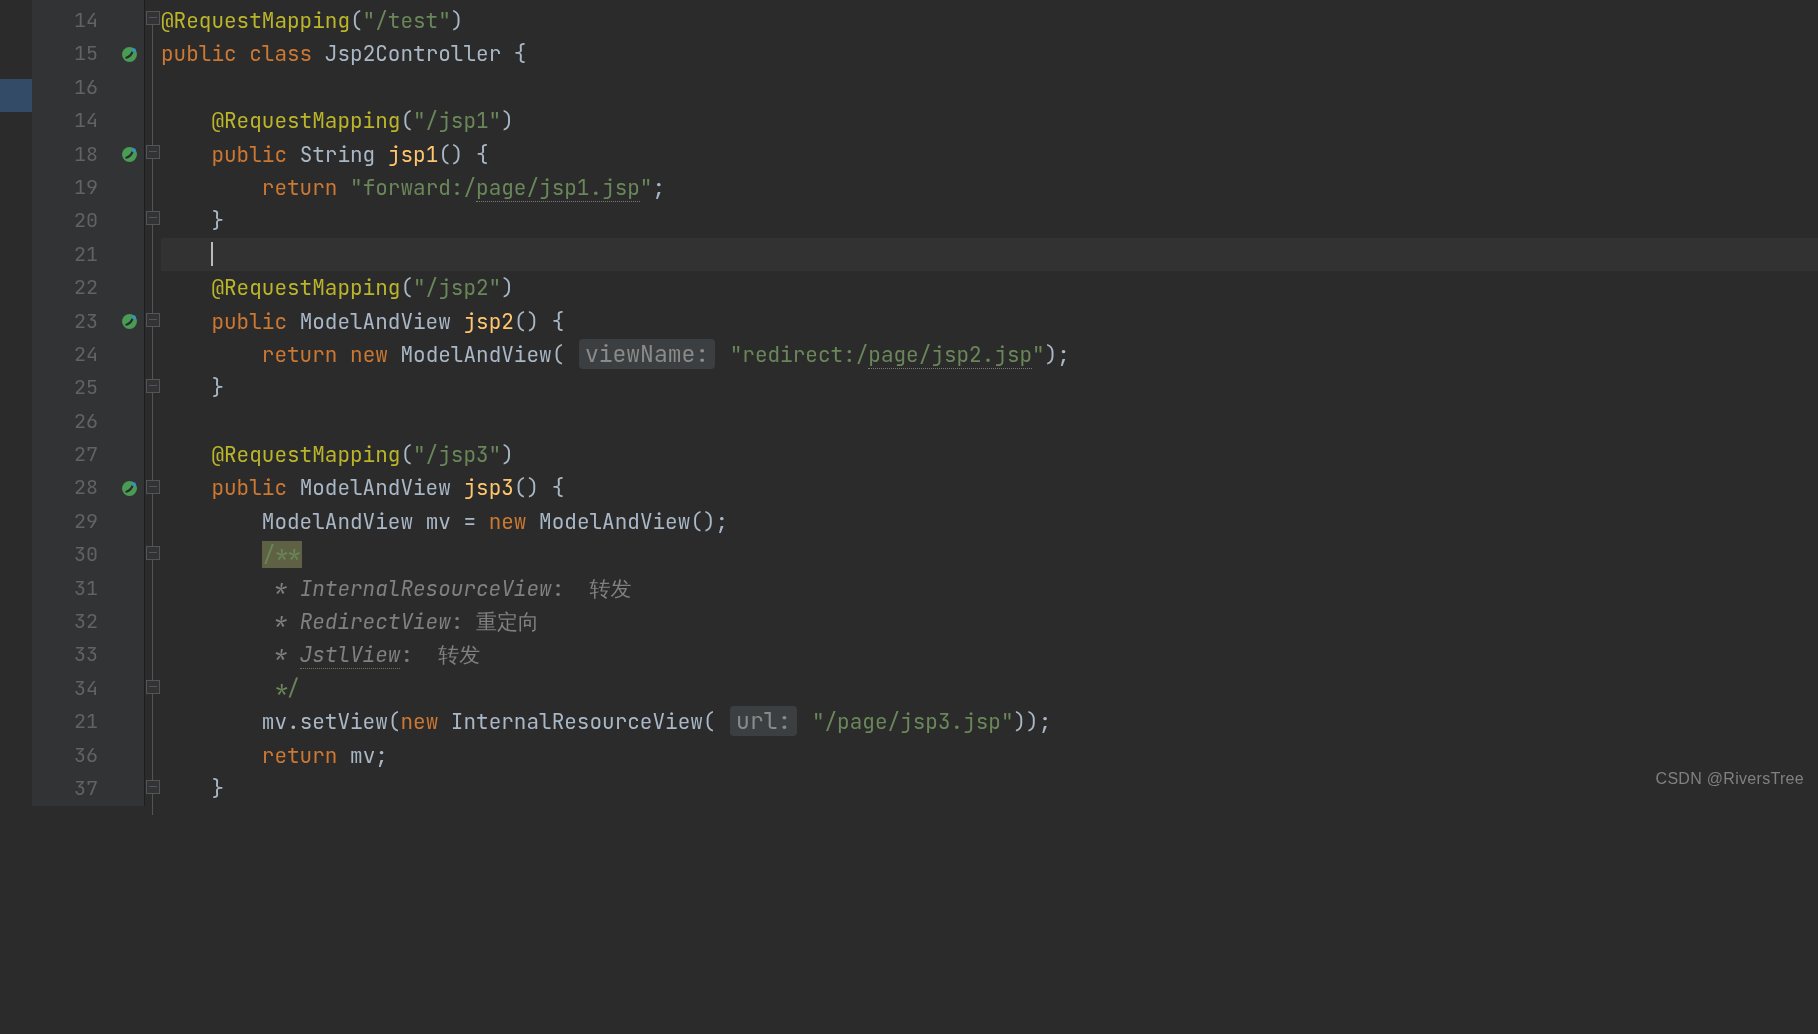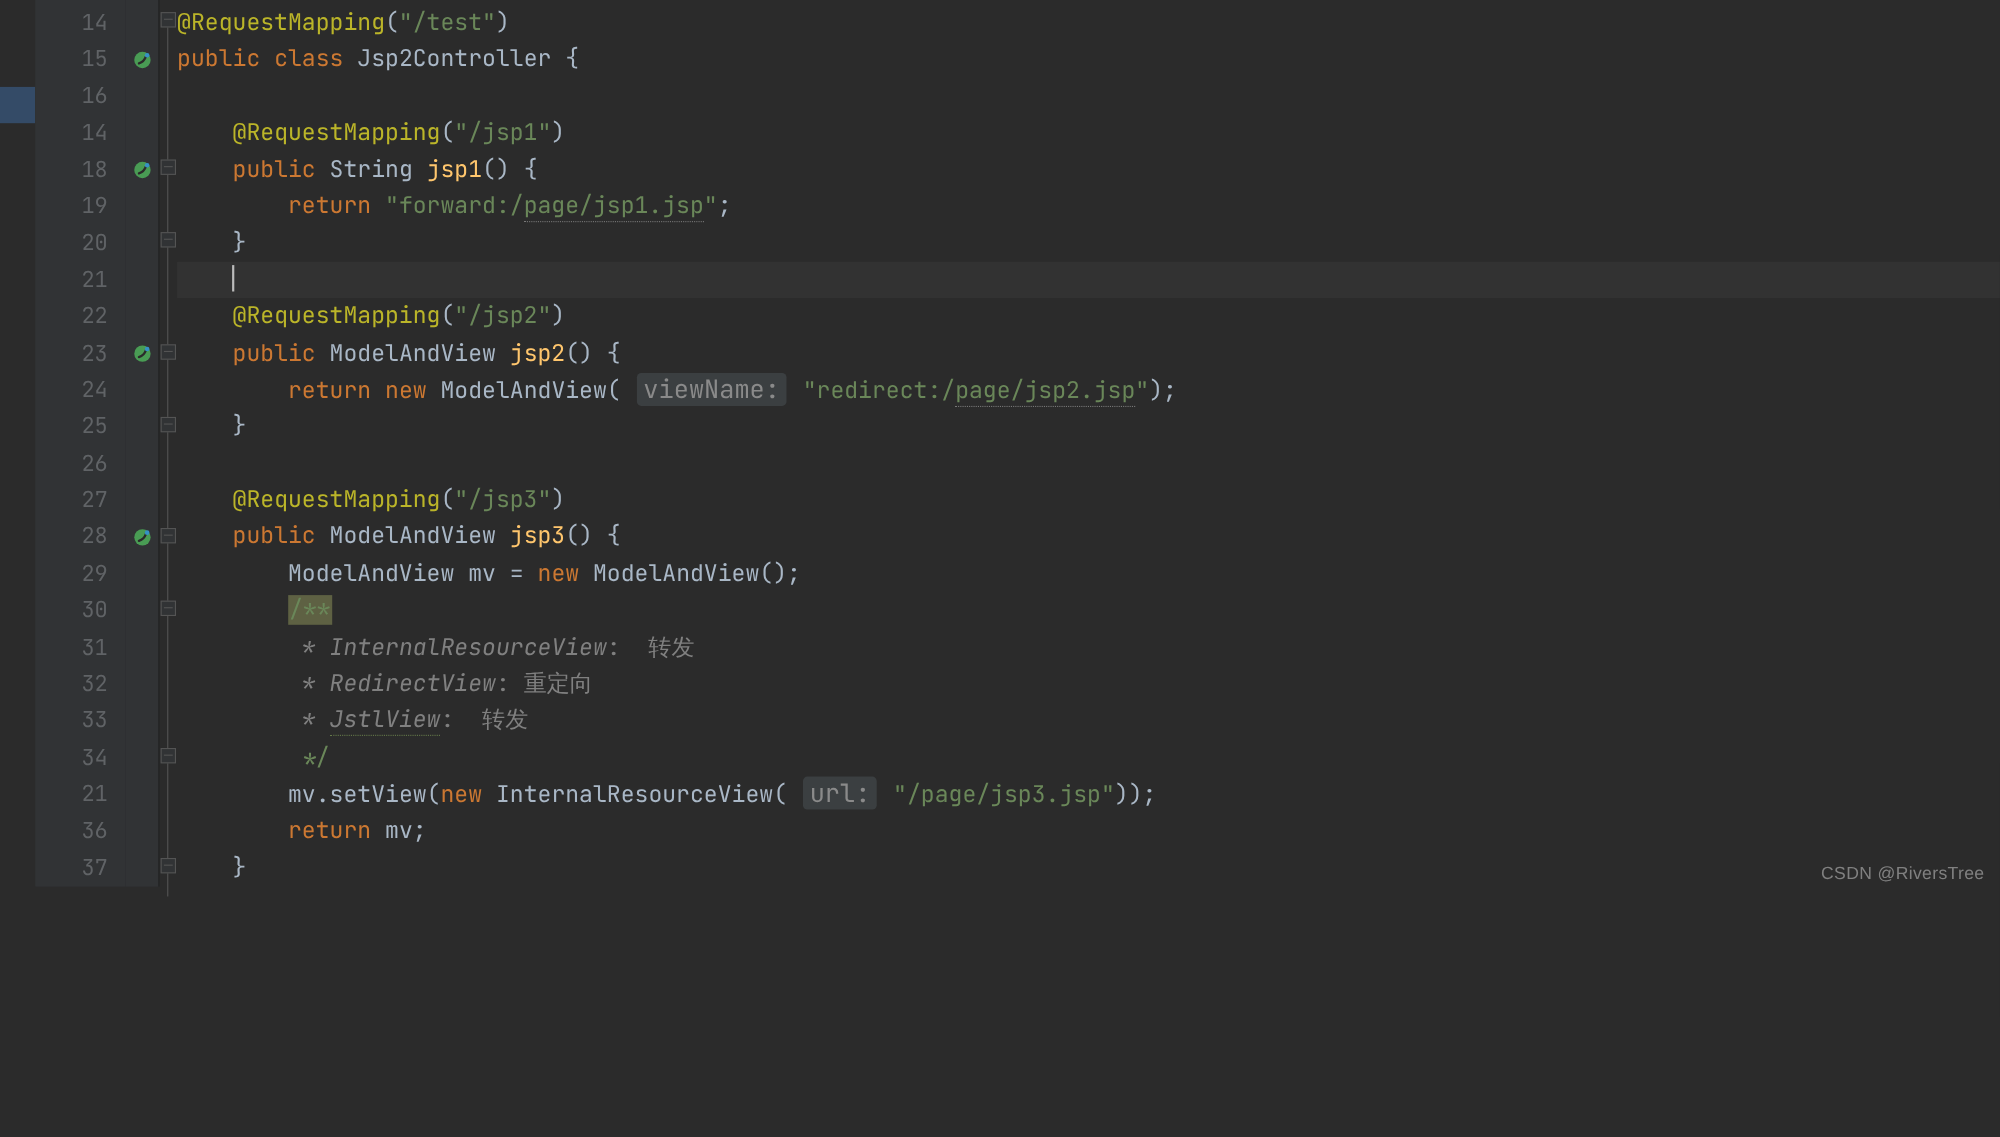--- a/index.html
+++ b/index.html
@@ -113,21 +113,21 @@
   .fold-line-v{
     position:absolute;left:7px;width:1px;background:var(--fold-line);
   }
   .code-area .fold-strip{
     position:absolute;left:0;top:0;bottom:0;width:14px;
   }
   .code-content{
     margin-left:16px;
   }
   .watermark{
-    position:absolute;right:14px;bottom:2px;color:var(--watermark);
+    position:absolute;right:14px;bottom:18px;color:var(--watermark);
     font-family:Arial,Helvetica,sans-serif;font-size:16px;letter-spacing:0.3px;
   }
 </style>
 </head>
 <body>
 
 <div class="editor">
 
   <div class="left-stripe">
     <div class="mark" style="top:79px"></div>

